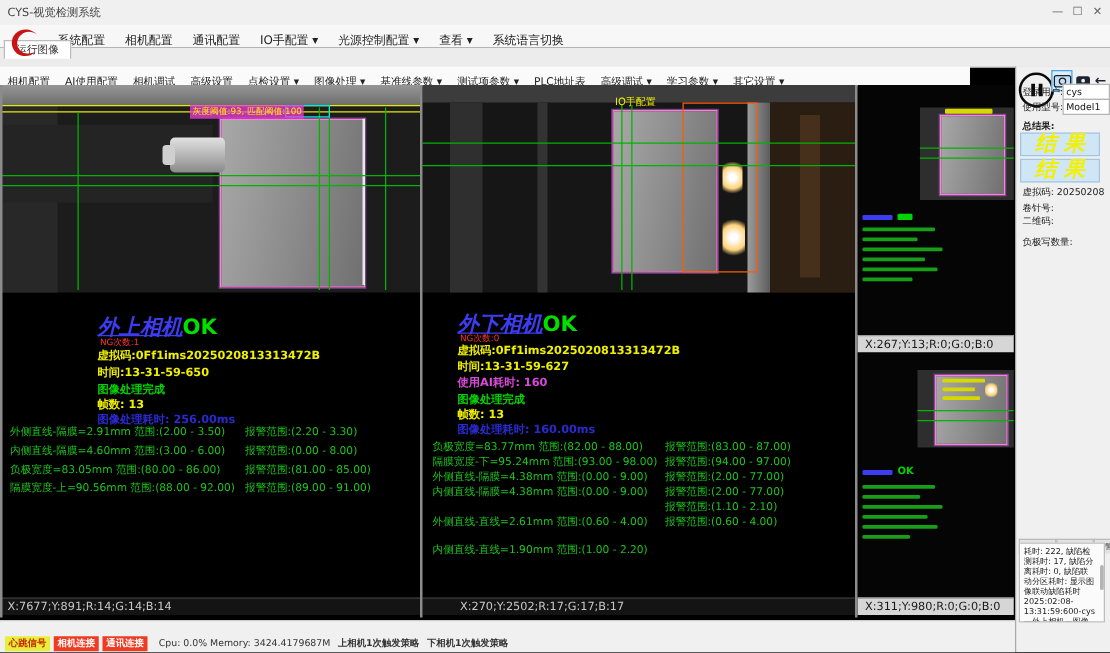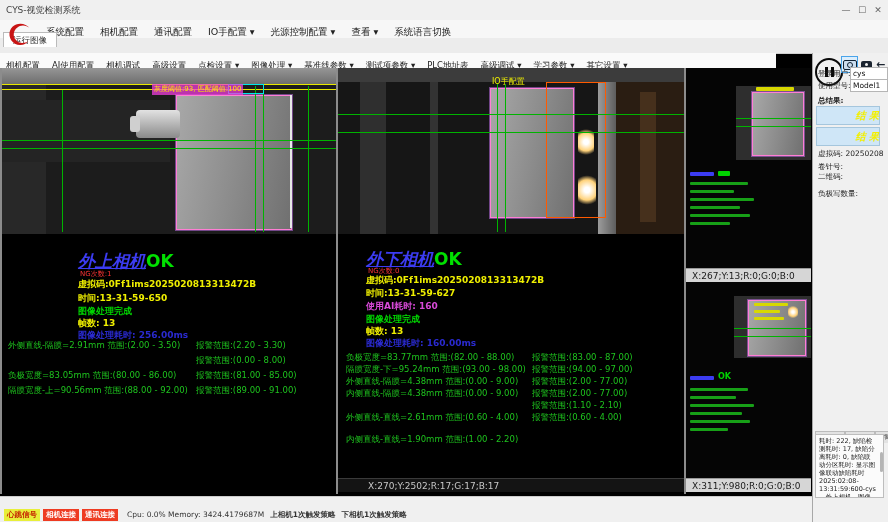--- a/index.html
+++ b/index.html
@@ -40,21 +40,21 @@
   .coordbar-dark{height:14px;background:#141414;border-top:1px solid #3a3a3a;color:#c8c8c8;
                  font-size:9px;line-height:14px;padding-left:6px;box-sizing:border-box;}
   .coordbar-light{height:14px;background:#d6d6d6;border-top:1px solid #999;color:#1a1a1a;
                  font-size:9px;line-height:14px;padding-left:6px;box-sizing:border-box;}
   .minibar{position:absolute;border-radius:1px;}
   
   .sidebar{left:812px;top:53px;width:76px;height:469px;background:#f0f0f0;border-left:1px solid #a8a8a8;}
   .sb-label{font-size:7.5px;color:#222;}
   .sb-field{background:#fff;border:1px solid #b5b5b5;font-size:7.5px;color:#111;line-height:11px;padding-left:2px;}
   .result-box{width:62px;height:17px;background:#cfe6f7;border:1px solid #a5c6dd;
-              color:#f2ef00;font-weight:bold;font-size:10px;font-style:italic;text-align:right;line-height:17px;}
+              color:#f2ef00;font-weight:bold;font-size:17px;font-style:italic;text-align:center;line-height:17px;}
   .pause-btn{width:24px;height:24px;border:2.5px solid #0a0a0a;border-radius:50%;background:#f0f0f0;
              display:flex;align-items:center;justify-content:center;gap:3px;}
   .pause-bar{width:3px;height:10px;background:#0a0a0a;}
   .sq-btn{width:17px;height:17px;box-sizing:border-box;display:flex;align-items:center;justify-content:center;}
   .sq-sel{border:1px solid #49a4ea;background:#dceefc;}
   .cam-glyph{width:12px;height:8px;border:1.5px solid #123;border-radius:2px;position:relative;background:#cde;}
   .cam-glyph::after{content:"";position:absolute;left:3px;top:1px;width:4px;height:4px;border:1px solid #123;border-radius:50%;}
   .cam-glyph-dark{width:11px;height:8px;border-radius:2px;background:#1b2430;position:relative;}
   .cam-glyph-dark::after{content:"";position:absolute;left:3.5px;top:2px;width:3px;height:3px;background:#f0f0f0;border-radius:50%;}
   .undo-glyph{font-size:11px;font-weight:bold;color:#1b2430;line-height:17px;}
@@ -121,26 +121,28 @@
   <div class="abs nowrap" style="left:78px;top:250px;"><span class="cam-title">外上相机</span><span class="cam-ok">OK</span></div>
   <div class="abs t-red nowrap" style="left:80px;top:269px;">NG次数:1</div>
   <div class="abs t-yellow nowrap" style="left:78px;top:278px;">虚拟码:0Ff1ims2025020813313472B</div>
   <div class="abs t-yellow nowrap" style="left:78px;top:292px;">时间:13-31-59-650</div>
   <div class="abs t-green nowrap" style="left:78px;top:305px;">图像处理完成</div>
   <div class="abs t-yellow nowrap" style="left:78px;top:317px;">帧数: 13</div>
   <div class="abs t-dblue nowrap" style="left:78px;top:329px;">图像处理耗时: 256.00ms</div>
 
   <div class="abs mrow nowrap" style="left:8px;top:340px;"><span>外侧直线-隔膜=2.91mm 范围:(2.00 - 3.50)</span></div>
   <div class="abs mrow nowrap" style="left:196px;top:340px;"><span>报警范围:(2.20 - 3.30)</span></div>
+  <div class="abs mrow nowrap" style="left:8px;top:355px;"><span>内侧直线-隔膜=4.60mm 范围:(3.00 - 6.00)</span></div>
   <div class="abs mrow nowrap" style="left:196px;top:355px;"><span>报警范围:(0.00 - 8.00)</span></div>
   <div class="abs mrow nowrap" style="left:8px;top:370px;"><span>负极宽度=83.05mm 范围:(80.00 - 86.00)</span></div>
   <div class="abs mrow nowrap" style="left:196px;top:370px;"><span>报警范围:(81.00 - 85.00)</span></div>
   <div class="abs mrow nowrap" style="left:8px;top:385px;"><span>隔膜宽度-上=90.56mm 范围:(88.00 - 92.00)</span></div>
   <div class="abs mrow nowrap" style="left:196px;top:385px;"><span>报警范围:(89.00 - 91.00)</span></div>
 
+  <div class="abs coordbar-dark nowrap" style="left:0;top:478px;width:336px;">X:7677;Y:891;R:14;G:14;B:14</div>
 
   <div class="abs" style="left:338px;top:68px;width:346px;height:166px;background:#161616;"></div>
   <div class="abs" style="left:338px;top:68px;width:346px;height:14px;background:#3c3c3c;"></div>
   <div class="abs" style="left:360px;top:82px;width:26px;height:152px;background:#2f2f2f;"></div>
   <div class="abs" style="left:430px;top:82px;width:8px;height:152px;background:#333;"></div>
   <div class="abs" style="left:598px;top:82px;width:18px;height:152px;background:linear-gradient(90deg,#9c9c9c,#5d5d5d);"></div>
   <div class="abs" style="left:616px;top:82px;width:68px;height:152px;background:#2a1d12;"></div>
   <div class="abs" style="left:640px;top:92px;width:16px;height:130px;background:#46301c;"></div>
   <div class="abs battery" style="left:490px;top:88px;width:82px;height:128px;"></div>
   <div class="abs" style="left:546px;top:82px;width:58px;height:134px;border:1px solid #ff5a00;"></div>

